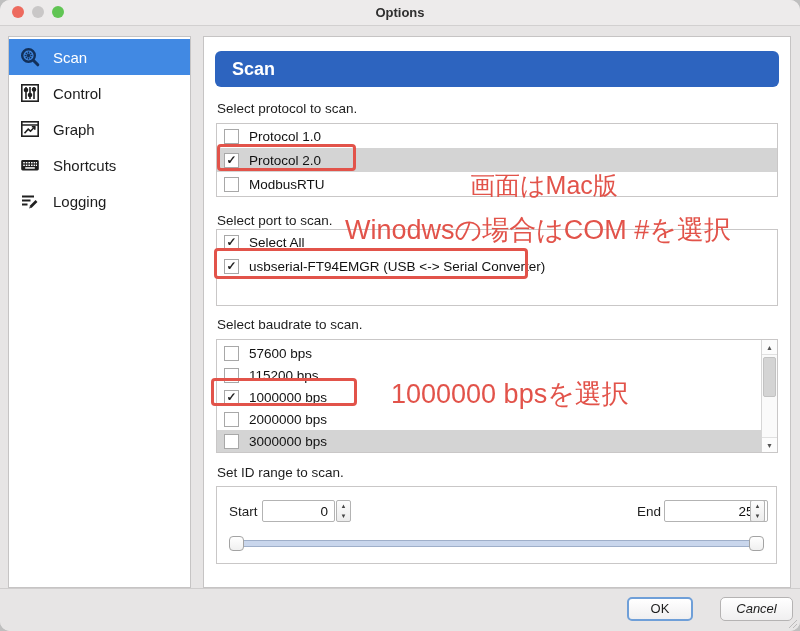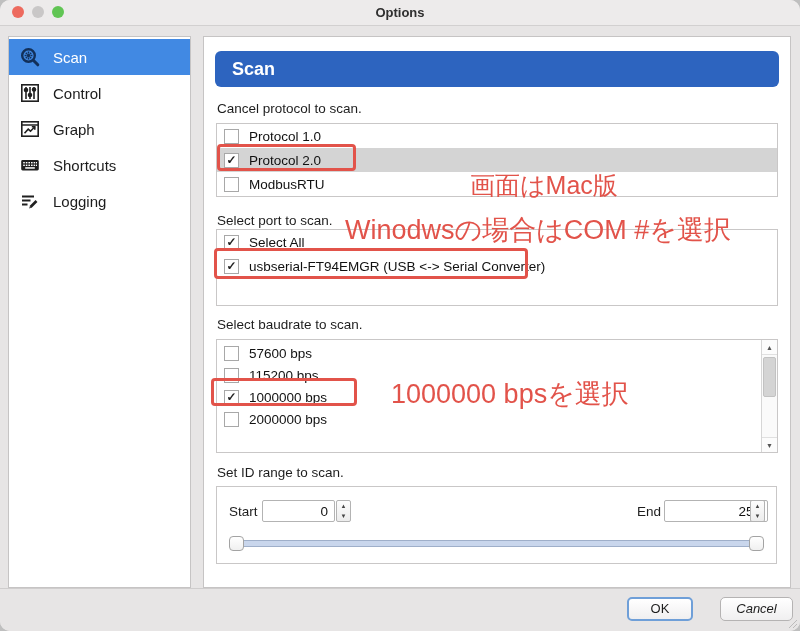--- a/index.html
+++ b/index.html
@@ -191,21 +191,21 @@
           <polygon points="10.2,18.4 12.2,17.8 10.8,16.4" fill="#1f1f1f" stroke="none"></polygon>
         </svg>
       </span>
       <span class="lbl">Logging</span>
     </div>
   </div>
 
   <div class="panel mainpanel">
     <div class="scan-header">Scan</div>
 
-    <div class="sec-label" style="top:64px">Cancel protocol to scan.</div>
+    <div class="sec-label" style="top:64px">Select protocol to scan.</div>
     <div class="listbox" style="top:86px; height:74px">
       <div class="lrow">
         <span class="cb"></span>
         <span class="txt">Protocol 1.0</span>
       </div>
       <div class="lrow hl">
         <span class="cb">✓</span>
         <span class="txt">Protocol 2.0</span>
       </div>
       <div class="lrow">
@@ -237,20 +237,24 @@
           <span class="cb"></span>
           <span class="txt">115200 bps</span>
         </div>
         <div class="lrow" style="height:22px">
           <span class="cb">✓</span>
           <span class="txt">1000000 bps</span>
         </div>
         <div class="lrow" style="height:22px">
           <span class="cb"></span>
           <span class="txt">2000000 bps</span>
+        </div>
+        <div class="lrow hl" style="height:22px">
+          <span class="cb"></span>
+          <span class="txt">3000000 bps</span>
         </div>
       </div>
       <div class="vscroll">
         <div class="sb-btn sb-up">▲</div>
         <div class="sb-thumb"></div>
         <div class="sb-btn sb-dn">▼</div>
       </div>
     </div>
 
     <div class="sec-label" style="top:428px">Set ID range to scan.</div>

